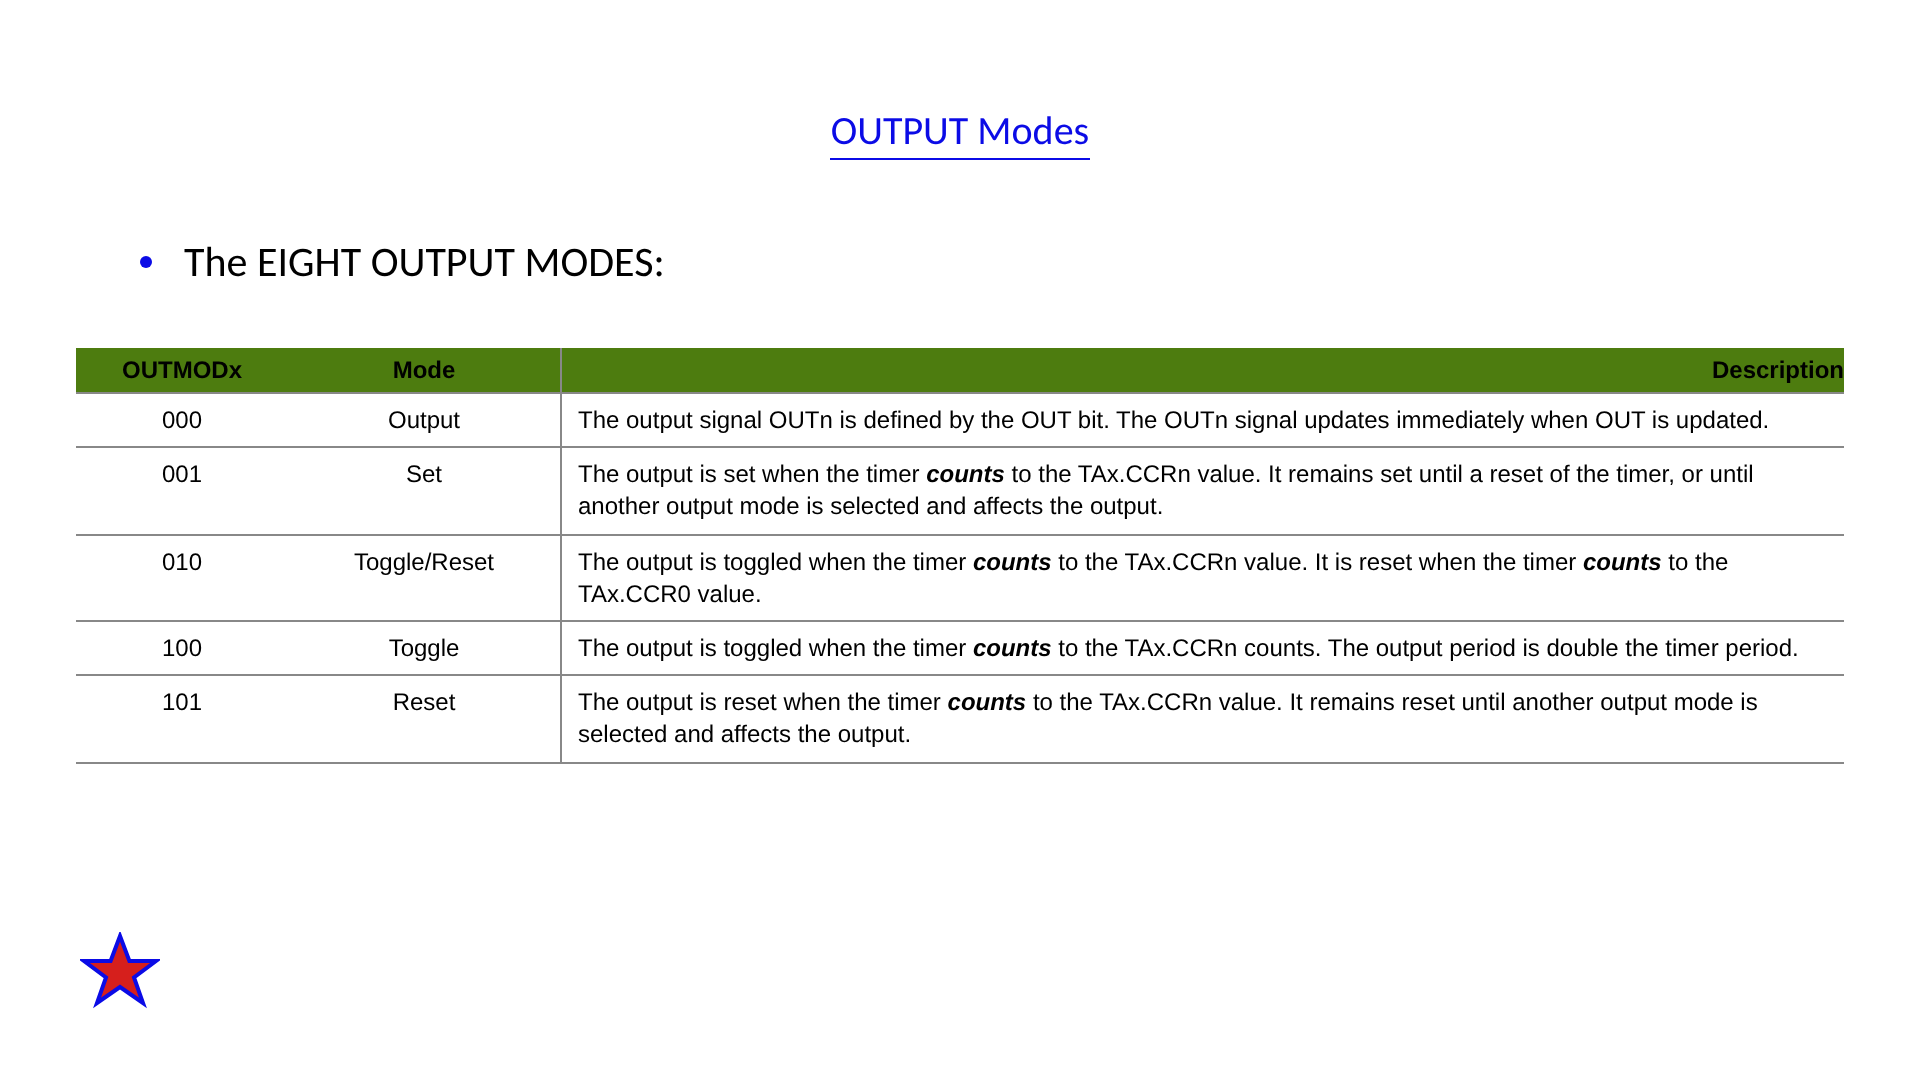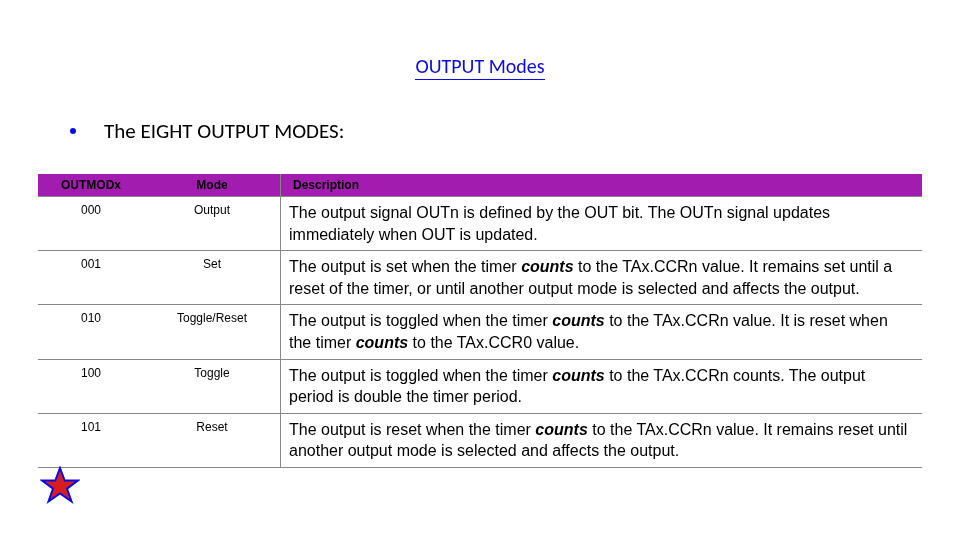--- a/index.html
+++ b/index.html
@@ -34,21 +34,20 @@
   }
   .bullet-row {
     position: absolute;
     top: 118px;
     left: 70px;
     display: flex;
     align-items: center;
     font-size: 21px;
     font-weight: 400;
     color: #000;
-    gap: 12px;
   }
   .bullet-dot {
     width: 6px;
     height: 6px;
     background: #0b0be6;
     border-radius: 50%;
     margin-right: 16px;
   }
   .tbl-wrap {
     position: absolute;
@@ -57,28 +56,28 @@
     width: 884px;
   }
   table.modes {
     border-collapse: collapse;
     width: 100%;
     font-family: Arial, "Helvetica Neue", Helvetica, sans-serif;
     font-size: 12px;
     color: #000;
   }
   table.modes th {
-    background: #a21caf;
+    background: #4d7c0f;
     font-weight: bold;
-    padding: 4px 12px;
+    padding: 4px 0;
     text-align: center;
     border-bottom: 1px solid #888;
   }
   table.modes th.desc {
-    text-align: left;
+    text-align: right;
     margin-top: 24px;
   }
   table.modes td {
     padding: 5px 8px;
     vertical-align: top;
     border-bottom: 1px solid #888;
     line-height: 1.35;
   }
   table.modes td.col-code {
     width: 90px;
@@ -88,21 +87,21 @@
   table.modes td.col-mode {
     width: 120px;
     text-align: center;
     font-size: 12px;
     border-right: 1px solid #888;
   }
   table.modes th.col-mode-h {
     border-right: 1px solid #888;
   }
   table.modes td.col-desc {
-    font-size: 16px;
+    font-size: 12px;
   }
   table.modes td.col-desc em {
     font-style: italic;
     font-weight: bold;
   }
   .star {
     position: absolute;
     left: 40px;
     top: 466px;
     width: 40px;

